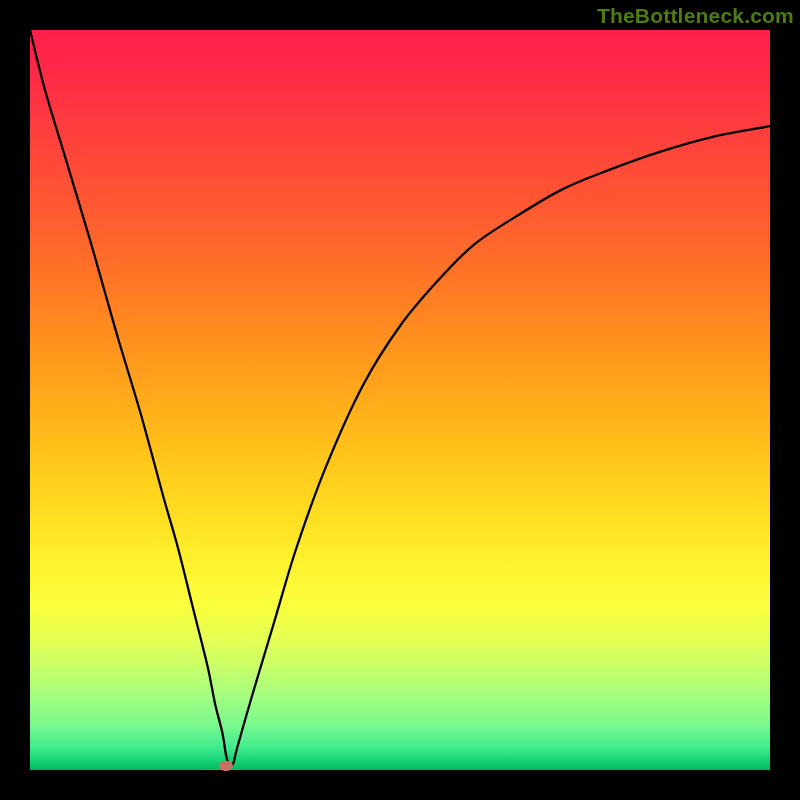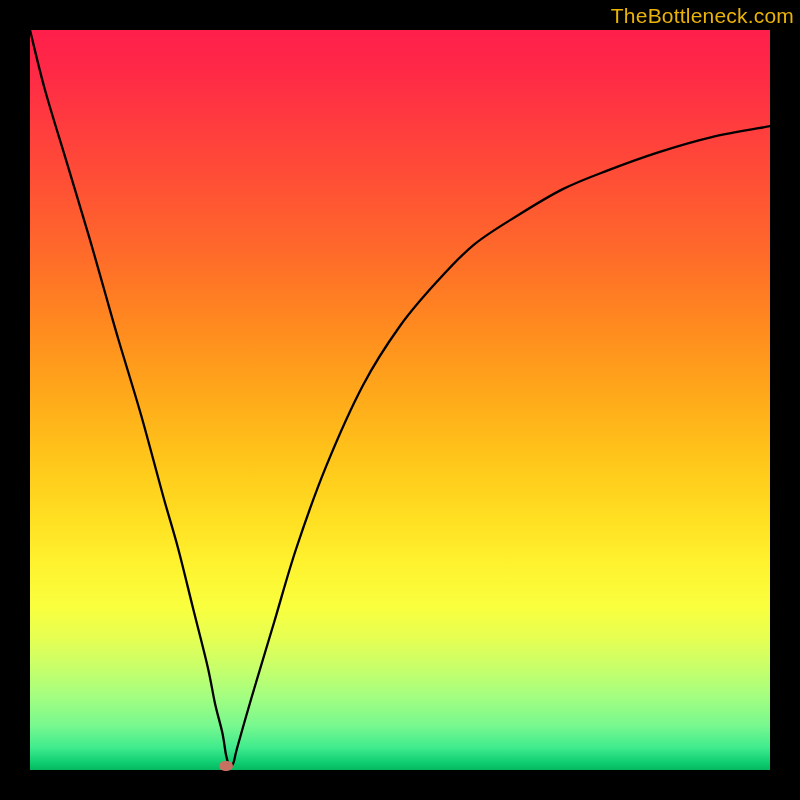--- a/index.html
+++ b/index.html
@@ -55,24 +55,25 @@
   .curve-svg {
     position: absolute;
     inset: 0;
     width: 740px;
     height: 740px;
   }
   .watermark {
     position: absolute;
     top: 4px;
     right: 6px;
-    color: #eab308;
+    color: #4d7c0f;
     font-size: 21px;
     letter-spacing: 0.2px;
     user-select: none;
+    font-weight: bold;
   }
   .dot {
     position: absolute;
     width: 14px;
     height: 10px;
     border-radius: 6px / 5px;
   }
 </style>
 </head>
 <body>

